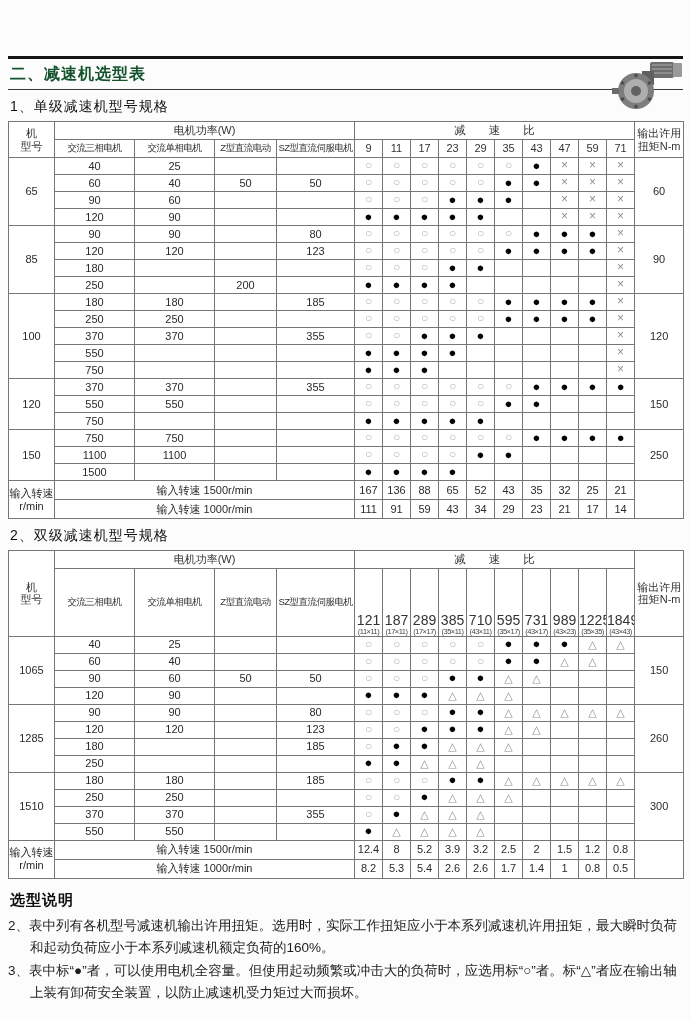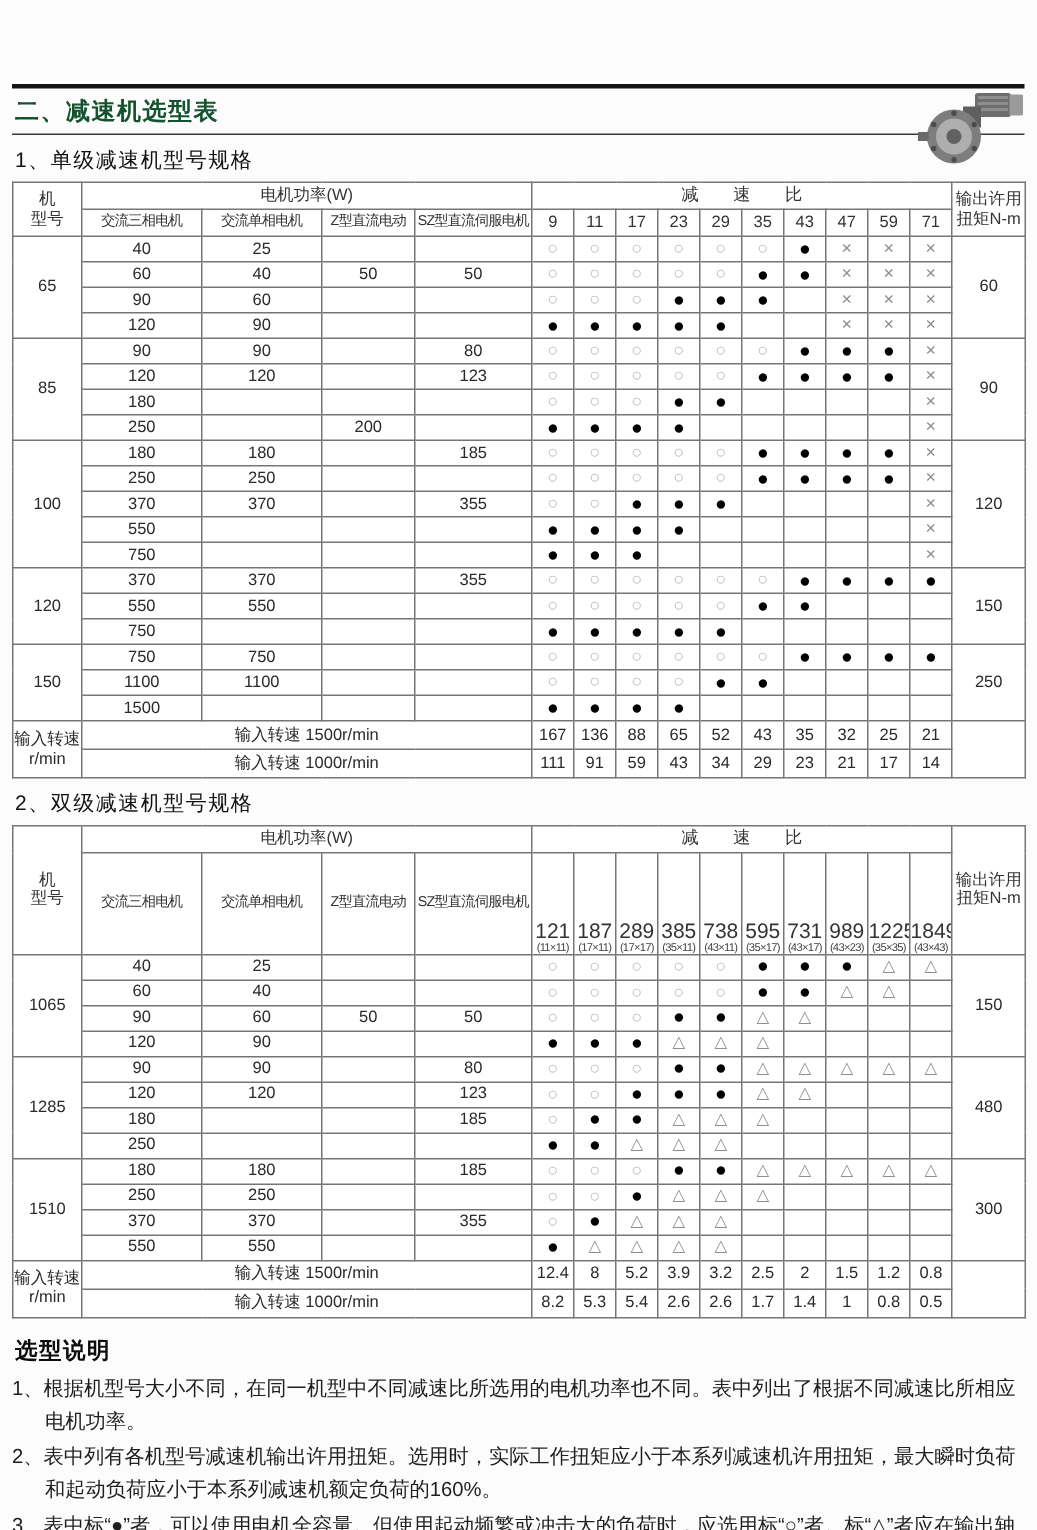--- a/index.html
+++ b/index.html
@@ -520,21 +520,21 @@
             </td>
             <td class="hd ratio2">
               <div>289</div>
               <div>(17×17)</div>
             </td>
             <td class="hd ratio2">
               <div>385</div>
               <div>(35×11)</div>
             </td>
             <td class="hd ratio2">
-              <div>738</div>
+              <div>710</div>
               <div>(43×11)</div>
             </td>
             <td class="hd ratio2">
               <div>595</div>
               <div>(35×17)</div>
             </td>
             <td class="hd ratio2">
               <div>731</div>
               <div>(43×17)</div>
             </td>
@@ -626,21 +626,21 @@
             <td class="sym-o">○</td>
             <td class="sym-o">○</td>
             <td class="sym-o">○</td>
             <td class="sym-f">●</td>
             <td class="sym-f">●</td>
             <td class="sym-t">△</td>
             <td class="sym-t">△</td>
             <td class="sym-t">△</td>
             <td class="sym-t">△</td>
             <td class="sym-t">△</td>
-            <td class="num" rowspan="4">480</td>
+            <td class="num" rowspan="4">260</td>
           </tr>
           <tr class="drow">
             <td class="num">120</td>
             <td class="num">120</td>
             <td class="num"></td>
             <td class="num">123</td>
             <td class="sym-o">○</td>
             <td class="sym-o">○</td>
             <td class="sym-f">●</td>
             <td class="sym-f">●</td>
@@ -776,18 +776,17 @@
             <td class="num">1</td>
             <td class="num">0.8</td>
             <td class="num">0.5</td>
           </tr>
         </tbody>
       </table>
     </div>
 
   <div class="notes-title">选型说明</div>
   <div id="notes-list">
-      <p class="note">1、根据机型号大小不同，在同一机型中不同减速比所选用的电机功率也不同。表中列出了根据不同减速比所相应电机功率。</p>
       <p class="note">2、表中列有各机型号减速机输出许用扭矩。选用时，实际工作扭矩应小于本系列减速机许用扭矩，最大瞬时负荷和起动负荷应小于本系列减速机额定负荷的160%。</p>
       <p class="note">3、表中标“●”者，可以使用电机全容量。但使用起动频繁或冲击大的负荷时，应选用标“○”者。标“△”者应在输出轴上装有卸荷安全装置，以防止减速机受力矩过大而损坏。</p>
     </div>
 
 </div>
 
 </body></html>

